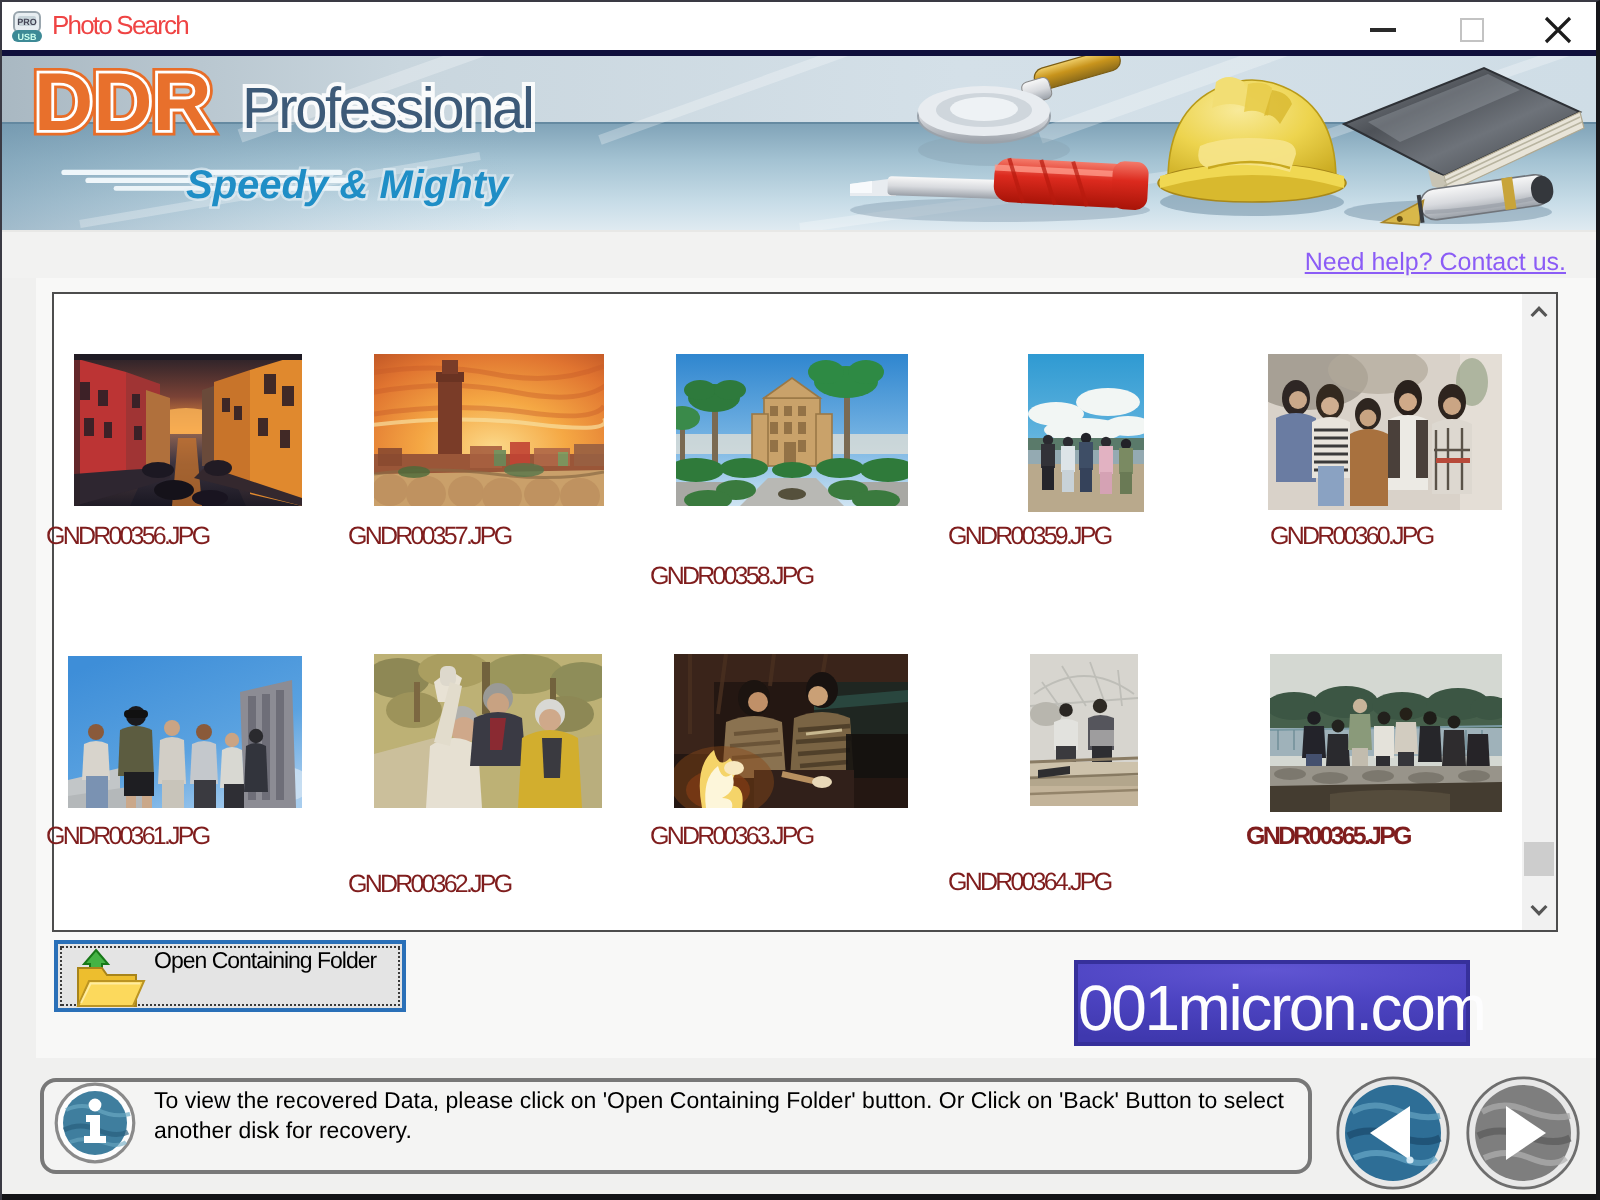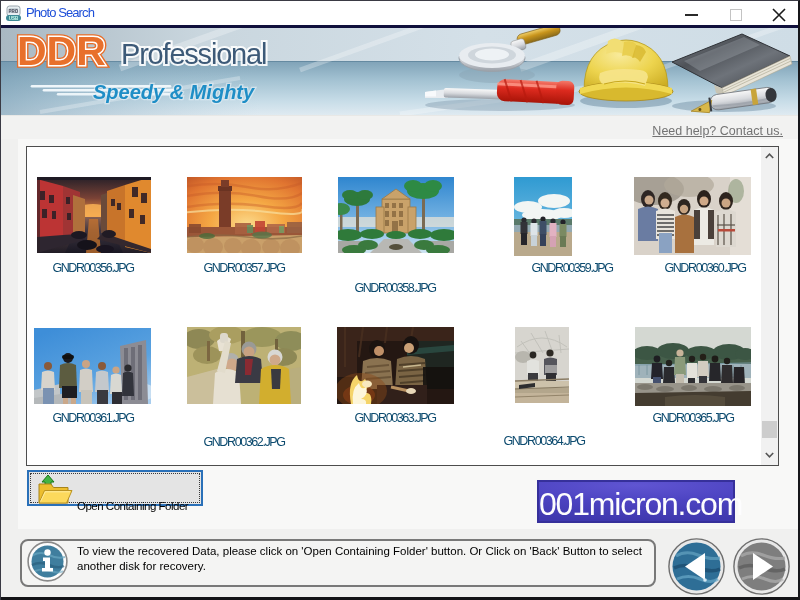--- a/index.html
+++ b/index.html
@@ -6,50 +6,50 @@
 html,body { width:800px; height:600px; overflow:hidden; }
 body { font-family:"Liberation Sans",sans-serif; position:relative; background:#f0f0ef; }
 .abs { position:absolute; }
 
 
 #frame { position:absolute; inset:0; border-left:1px solid #3a3a44; border-right:2px solid #16161a; border-top:1px solid #3a3a44; z-index:50; pointer-events:none; }
 #bottombar { position:absolute; left:0; top:597px; width:800px; height:3px; background:#131316; z-index:50; }
 
 
 #titlebar { position:absolute; left:1px; top:1px; width:797px; height:24px; background:#ffffff; }
-#title-text { position:absolute; left:25px; top:4px; font-size:13px; letter-spacing:-0.9px; color:#1d4ed8; }
+#title-text { position:absolute; left:25px; top:4px; font-size:13px; letter-spacing:-0.9px; color:#ef4444; }
 #btn-min { position:absolute; left:684px; top:13px; width:13px; height:2px; background:#2a2a2a; }
 #btn-max { position:absolute; left:729px; top:8px; width:12px; height:12px; border:1px solid #c3c3c3; }
 
 
 #navyline { position:absolute; left:0; top:25px; width:800px; height:3px; background:#10103c; }
 
 
 #header { position:absolute; left:0; top:28px; width:800px; height:95px; overflow:hidden; }
 
 
 #strip { position:absolute; left:0; top:115px; width:800px; height:24px; background:#f2f2f1; border-top:1px solid #e8e8e6; }
-#helplink { position:absolute; right:17px; top:124px; font-size:12.5px; color:#737373; text-decoration:underline; }
+#helplink { position:absolute; right:17px; top:124px; font-size:12.5px; color:#8b5cf6; text-decoration:underline; }
 
 
 #whitepad { position:absolute; left:18px; top:139px; width:780px; height:390px; background:#f8f8f7; }
 
 #panel { position:absolute; left:26px; top:146px; width:753px; height:320px; background:#ffffff; border:1px solid #4d4d4d; }
 #sbar { position:absolute; right:0px; top:0px; width:17px; height:318px; background:#f1f1f1; }
 #sthumb { position:absolute; right:1px; top:274px; width:15px; height:17px; background:#cdcdcd; }
 
 
 .ph { position:absolute; }
 .ph svg { display:block; }
-.fn { position:absolute; font-size:12.5px; letter-spacing:-1.4px; color:#0c4a6e; text-align:center; width:140px; }
+.fn { position:absolute; font-size:12.5px; letter-spacing:-1.4px; color:#7f1d1d; width:140px; }
 
 
 #ocf { position:absolute; left:27px; top:470px; width:176px; height:36px; background:#e4e4e4; border:2px solid #2a70b8; }
 #ocf-dots { position:absolute; inset:1px; border:1px dotted #3a3a3a; }
-#ocf-text { position:absolute; left:48px; top:28px; font-size:11.5px; letter-spacing:-0.5px; color:#000; white-space:nowrap;text-align:right; }
+#ocf-text { position:absolute; left:48px; top:3px; font-size:11.5px; letter-spacing:-0.5px; color:#000; white-space:nowrap;text-align:right; }
 
 
 #micron { position:absolute; left:537px; top:480px; width:198px; height:43px; background:
   radial-gradient(ellipse 140% 90% at 50% 8%, #6055d2 0%, #4d44c2 45%, #3f38ae 100%);
   border:2px solid #36309b; }
 #micron span { position:absolute; left:0; right:0; top:4px; text-align:center; font-size:32px; color:#fdfdfe; letter-spacing:-1.2px; }
 
 
 #infobar { position:absolute; left:20px; top:539px; width:636px; height:48px; background:#f4f4f3; border:2px solid #787878; border-radius:8px; }
 #infotext { position:absolute; left:55px; top:3px; font-size:11.5px; color:#000; line-height:14.5px; white-space:nowrap; }
@@ -679,27 +679,27 @@
     <ellipse cx="102" cy="61" rx="8" ry="3"></ellipse>
   </g>
   <path d="M0 66 L116 64 L116 79 L0 79 Z" fill="#443c30"></path>
   <path d="M30 70 Q60 66 90 70 L90 79 L30 79 Z" fill="#5a5040" opacity="0.8"></path>
 </svg>
   </div>
 
 <div class="fn" style="left:23px;top:261px;">GNDR00356.JPG</div>
 <div class="fn" style="left:174px;top:261px;">GNDR00357.JPG</div>
 <div class="fn" style="left:325px;top:261px;margin-top:20px;">GNDR00358.JPG</div>
-<div class="fn" style="left:502px;top:261px;">GNDR00359.JPG</div>
+<div class="fn" style="left:474px;top:261px;">GNDR00359.JPG</div>
 <div class="fn" style="left:635px;top:261px;">GNDR00360.JPG</div>
 <div class="fn" style="left:23px;top:411px;">GNDR00361.JPG</div>
 <div class="fn" style="left:174px;top:435px;">GNDR00362.JPG</div>
 <div class="fn" style="left:325px;top:411px;">GNDR00363.JPG</div>
 <div class="fn" style="left:474px;top:434px;">GNDR00364.JPG</div>
-<div class="fn" style="left:623px;top:411px;">GNDR00365.JPG</div>
+<div class="fn" style="left:623px;top:411px;font-weight:bold;">GNDR00365.JPG</div>
 
 <div id="ocf">
   <div id="ocf-dots"></div>
   <svg class="abs" style="left:8px;top:2px" width="36" height="32" viewBox="0 0 36 32">
     <path d="M11 1 L17 8 L14 8 L14 15 L8 15 L8 8 L5 8 Z" fill="#44b344" stroke="#187818" stroke-width="1"></path>
     <path d="M2 10 L14 10 L16.5 13.5 L31 13.5 L31 29 L2 29 Z" fill="#edbe2e" stroke="#a8841a" stroke-width="1"></path>
     <path d="M2 29 L7.5 16.5 L35 16.5 L29.5 29 Z" fill="#fcd95c" stroke="#bb9422" stroke-width="1"></path>
     <path d="M3.5 27.5 L8.3 17.8 L33 17.8" stroke="#fff0b0" stroke-width="1" fill="none" opacity="0.8"></path>
   </svg>
   <div id="ocf-text">Open Containing Folder</div>

